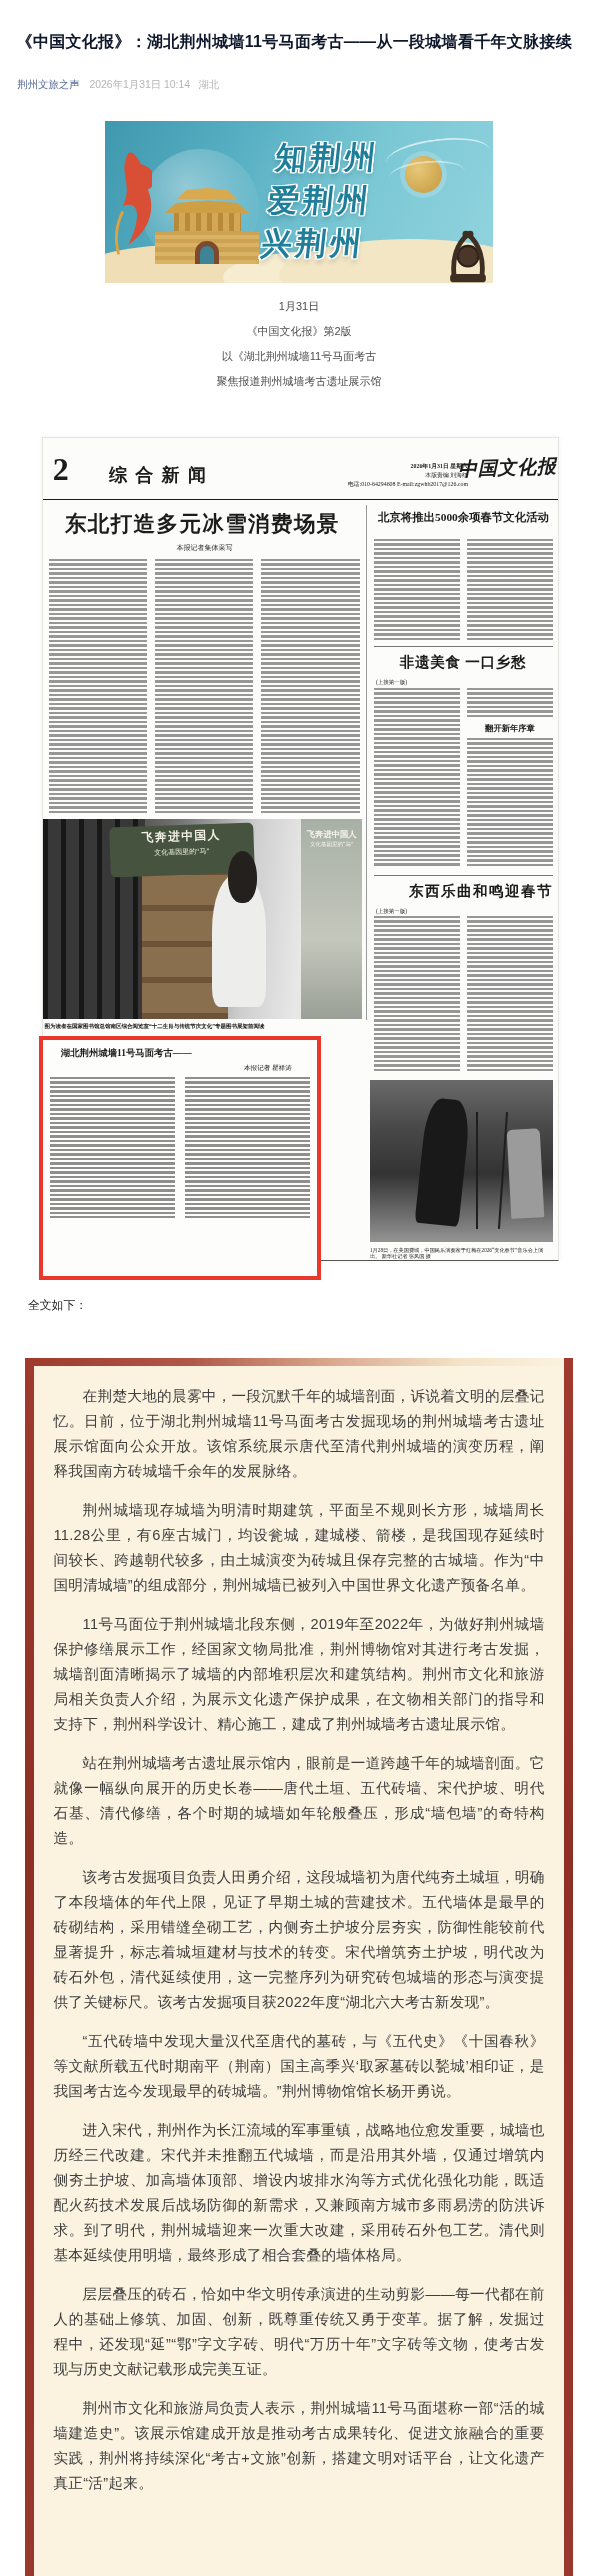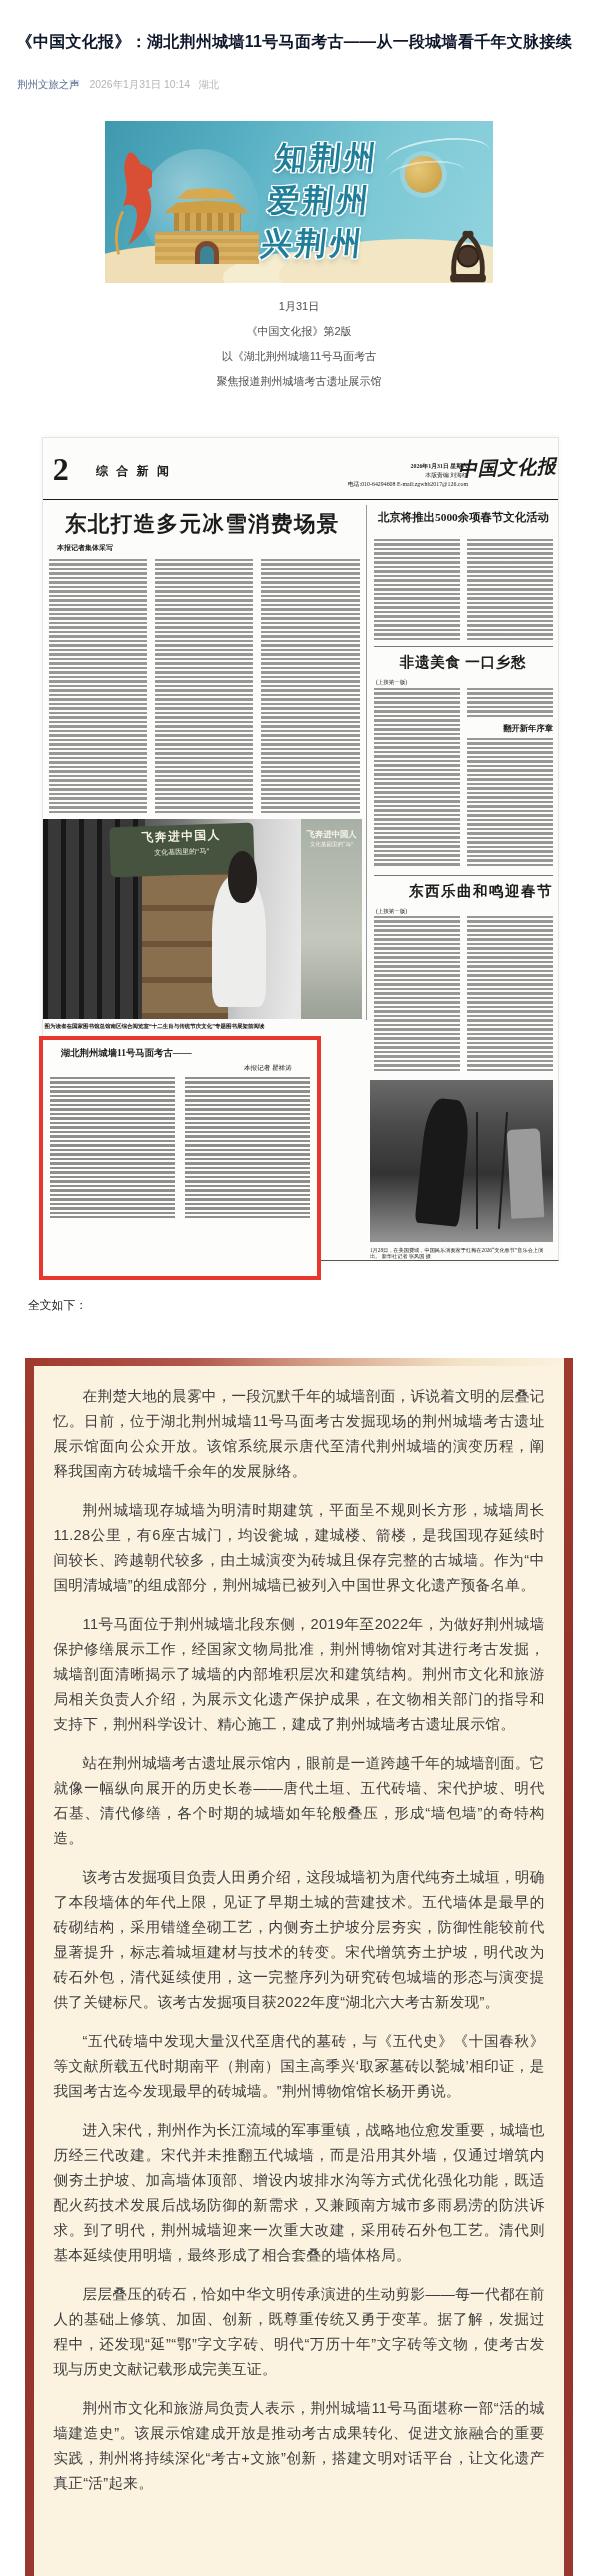--- a/index.html
+++ b/index.html
@@ -45,45 +45,45 @@
 
   
   .caption{position:absolute;top:294px;left:0;width:598px;text-align:center;
     font-size:11px;line-height:25px;color:#4d4d4d;}
 
   
   .newspaper{position:absolute;top:437px;left:42px;width:515px;height:822px;
     background:#fcfcfa;border:0.7px solid #e6e4de;border-bottom:1.4px solid #555;
     box-shadow:0 0 5.5px rgba(0,0,0,.05);font-family:"Liberation Serif",serif;color:#1c1c1c;}
   .np-pageno{position:absolute;left:9.7px;top:12.5px;font-size:32px;font-weight:bold;}
-  .np-sec{position:absolute;left:53px;top:25px;font-size:12px;font-weight:bold;letter-spacing:8.3px;}
+  .np-sec{position:absolute;left:66px;top:25px;font-size:18px;font-weight:bold;letter-spacing:8.3px;}
   .np-meta{position:absolute;right:90px;top:23.6px;text-align:right;font-size:5.9px;line-height:9px;color:#1a1a1a;}
   .np-meta .b{font-weight:bold;}
   .np-masthead{position:absolute;right:1.4px;top:16.6px;font-size:19px;font-weight:bold;font-style:italic;
     font-family:"DejaVu Serif",serif;transform:rotate(-2deg);letter-spacing:0.7px;}
   .np-rule{position:absolute;left:0;right:0;top:61px;border-top:1.4px solid #1a1a1a;}
   .np-lead-head{position:absolute;left:2.8px;top:71px;width:313px;text-align:center;
     font-size:21.5px;font-weight:bold;letter-spacing:1.4px;}
-  .np-lead-byline{position:absolute;left:14px;top:105px;width:313px;text-align:left;font-size:7px;font-weight:bold;}
+  .np-lead-byline{position:absolute;left:5px;top:105px;width:313px;text-align:center;font-size:7px;font-weight:normal;}
   .cols{display:flex;}
   .ftx{flex:1;opacity:.55;
     background-image:repeating-linear-gradient(#454545 0 2.1px,transparent 2.1px 4.5px);}
   .np-cols3{position:absolute;left:5.5px;top:121px;width:311px;height:254px;gap:8.3px;}
   .np-vrule{position:absolute;left:323px;top:67px;height:515px;border-left:0.7px solid #999;}
   .np-right-head{position:absolute;left:331px;top:72px;width:179px;text-align:center;
     font-size:11.4px;font-weight:bold;}
   .np-cols2a{position:absolute;left:331px;top:101px;width:179px;height:101px;gap:7px;}
   .np-hr1{position:absolute;left:331px;width:179px;top:208px;border-top:0.7px solid #777;}
   .np-food-head{position:absolute;left:330px;top:215px;width:180px;text-align:center;
     font-size:14.6px;font-weight:bold;letter-spacing:0.7px;}
   .np-note{position:absolute;font-size:5.5px;color:#222;}
   .np-cols2b{position:absolute;left:331px;top:250px;width:179px;height:180px;gap:7px;}
   .np-subcol{flex:1;display:flex;flex-direction:column;}
   .np-subcol .ftx{flex:1;}
-  .np-subhead{text-align:right;font-size:8.3px;font-weight:bold;margin:4.2px 0;}
+  .np-subhead{text-align:center;font-size:8.3px;font-weight:bold;margin:4.2px 0;}
   .np-hr2{position:absolute;left:331px;width:179px;top:437px;border-top:0.7px solid #777;}
   .np-music-head{position:absolute;left:327px;top:444px;width:183px;text-align:right;
     font-size:14.6px;font-weight:bold;letter-spacing:1.4px;}
   .np-cols2c{position:absolute;left:331px;top:478px;width:179px;height:157px;gap:7px;}
 
   .np-photo1{position:absolute;left:0;top:381px;width:319px;height:200px;overflow:hidden;
     background:linear-gradient(95deg,#262626 0%,#303030 10%,#454545 22%,#777 42%,#cfcfcf 64%,#e8e8e8 80%,#cfcfcf 100%);}
   .ph-shelfL{position:absolute;left:0;top:0;bottom:0;width:32%;
     background:repeating-linear-gradient(90deg,#181818 0 4.9px,#383838 4.9px 18px),
       repeating-linear-gradient(0deg,rgba(0,0,0,.5) 0 2.8px,transparent 2.8px 26px);}

